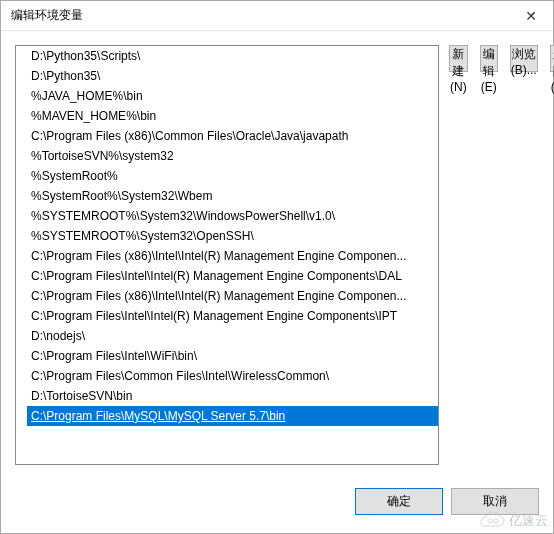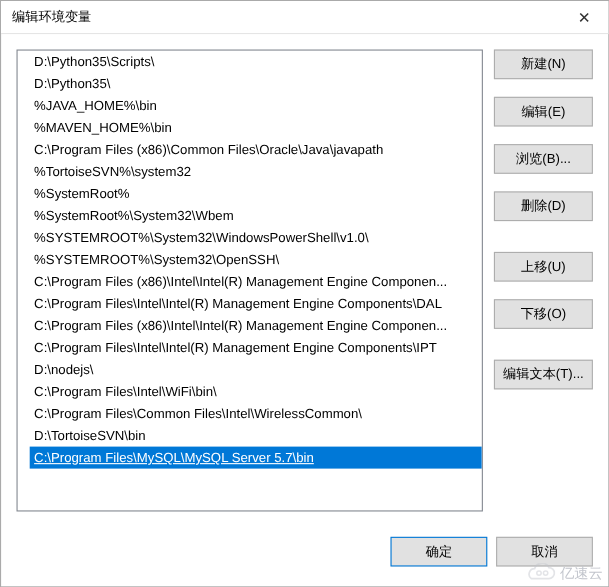--- a/index.html
+++ b/index.html
@@ -54,21 +54,21 @@
     cursor: default;
   }
   .listrow.selected {
     background: #0078d7;
     color: #fff;
     text-decoration: underline;
   }
   .sidebtns {
     width: 90px;
     display: flex;
-    flex-direction: column;
+    flex-direction: row;
     gap: 6px;
   }
   .sidegap { height: 4px; }
   .sidegap-big { height: 16px; }
   .btn {
     height: 27px;
     border: 1px solid #adadad;
     background: #e1e1e1;
     color: #000;
     font-size: 12px;

